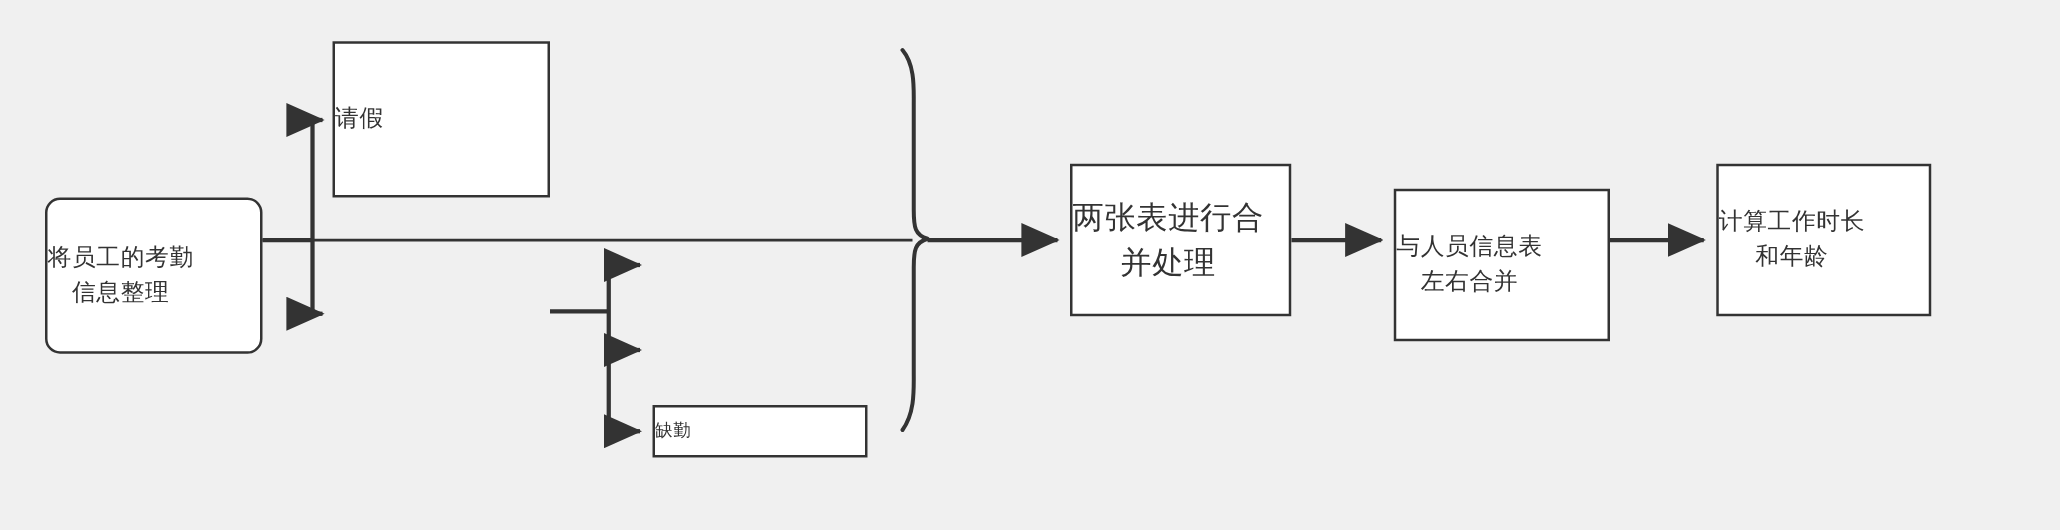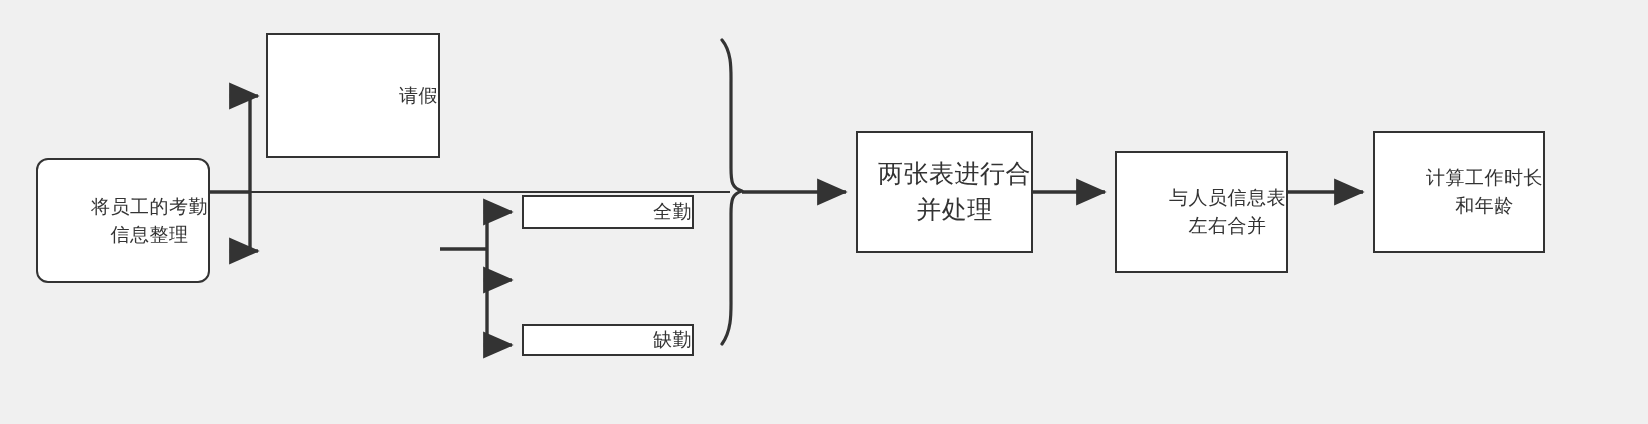--- a/index.html
+++ b/index.html
@@ -19,21 +19,21 @@
     height: 424px;
     background: #f0f0f0;
   }
   .node {
     position: absolute;
     background: #ffffff;
     border: 2.5px solid #333333;
     box-sizing: border-box;
     display: flex;
     align-items: center;
-    justify-content: flex-end;
+    justify-content: flex-start;
     text-align: center;
     color: #333333;
     line-height: 1.45;
     white-space: pre-line;
     letter-spacing: 0.5px;
   }
   .node.rounded {
     border-radius: 12px;
   }
   .node .label {
@@ -48,24 +48,24 @@
     height: 424px;
     pointer-events: none;
   }
 
   
   #n-collect   { left: 36px;   top: 130px; width: 174px; height: 125px; font-size: 19px; margin-top: 28px; }
   #n-leave     { left: 266px;  top: 33px;  width: 174px; height: 125px; font-size: 19px; }
   #n-noleave   { left: 266px;  top: 190px; width: 174px; height: 118px; font-size: 19px; }
   #n-full      { left: 522px;  top: 195px; width: 172px; height: 34px;  font-size: 19px; }
   #n-late      { left: 522px;  top: 261px; width: 172px; height: 37px;  font-size: 19px; }
-  #n-absent    { left: 522px;  top: 324px; width: 172px; height: 32px;  font-size: 19px; }
+  #n-absent    { left: 522px;  top: 324px; width: 172px; height: 42px;  font-size: 14px; }
   #n-merge     { left: 856px;  top: 131px; width: 177px; height: 122px; font-size: 25px; }
   #n-join      { left: 1115px; top: 131px; width: 173px; height: 122px; font-size: 19px; margin-top: 20px; }
-  #n-calc      { left: 1373px; top: 131px; width: 172px; height: 122px; font-size: 19px; padding-left: 16px; }
+  #n-calc      { left: 1373px; top: 131px; width: 172px; height: 122px; font-size: 19px; }
 </style>
 </head>
 <body>
 
 <div id="canvas">
 
   <svg id="svg-layer" viewBox="0 0 1648 424" width="1648" height="424" xmlns="http://www.w3.org/2000/svg">
     <defs>
       <marker id="arrowhead" markerWidth="9" markerHeight="8" refX="8.5" refY="4" orient="auto" markerUnits="strokeWidth">
         <path d="M0,0 L9,4 L0,8 z" fill="#333333"></path>
@@ -117,23 +117,20 @@
   <div class="node rounded" id="n-collect">
     <span class="label">将员工的考勤
 信息整理</span>
   </div>
 
   <div class="node" id="n-leave">
     <span class="label">请假</span>
   </div>
 
 
-  <div class="node" id="n-full">
-    <span class="label">全勤</span>
-  </div>
 
 
   <div class="node" id="n-absent">
     <span class="label">缺勤</span>
   </div>
 
   <div class="node" id="n-merge">
     <span class="label">两张表进行合
 并处理</span>
   </div>

